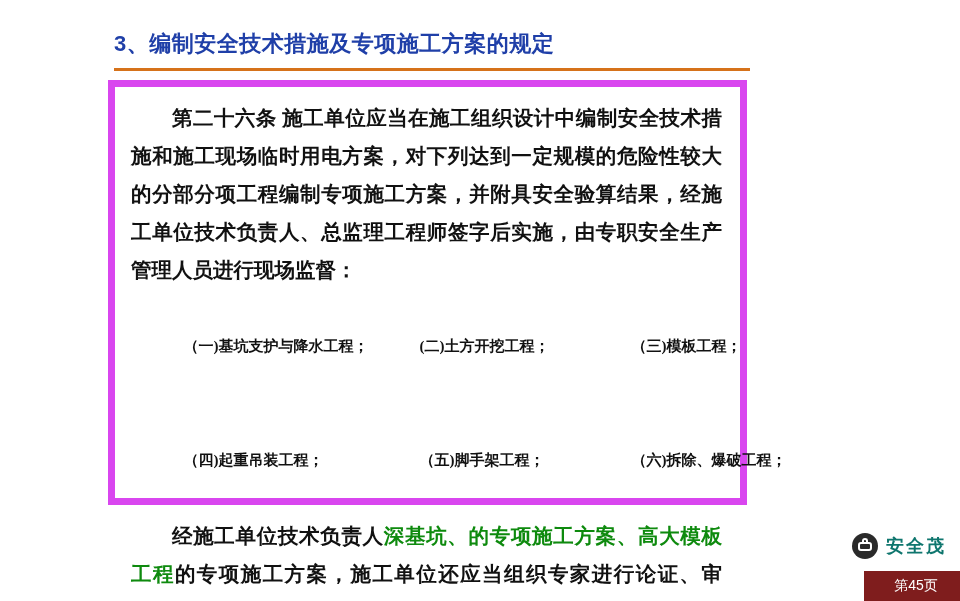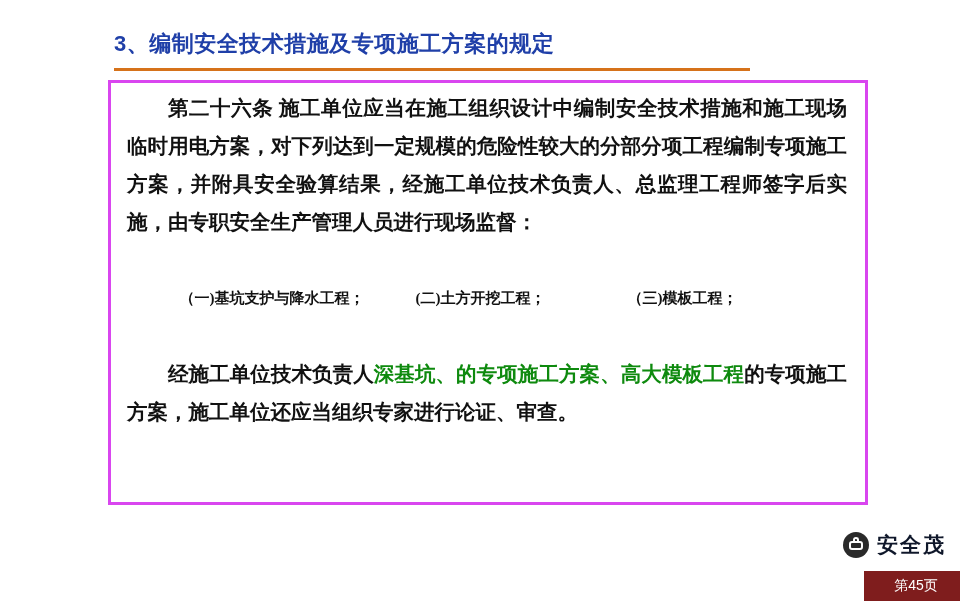--- a/index.html
+++ b/index.html
@@ -45,26 +45,26 @@
     top: 68px;
     width: 636px;
     height: 3px;
     background: #d6721a;
   }
   
   .body-box {
     position: absolute;
     left: 100px;
     top: 80px;
-    width: 760px;
+    width: 639px;
     height: 425px;
-    border: 3px solid #d946ef;
+    border: 7px solid #d946ef;
     box-sizing: border-box;
     background: #ffffff;
-    padding: 6px 18px 0 16px;
+    padding: 12px 18px 0 16px;
   }
   .para {
     font-size: 20.5px;
     line-height: 38px;
     color: #111111;
     text-align: justify;
     text-justify: inter-ideograph;
     margin: 0;
     font-weight: bold;
     font-family: "Liberation Serif", "DejaVu Serif", serif;
@@ -128,23 +128,23 @@
     content: "";
     position: absolute;
     left: 10px; top: 5px;
     width: 6px; height: 6px;
     border: 2px solid #ffffff;
     border-bottom: none;
     border-radius: 3px 3px 0 0;
     box-sizing: border-box;
   }
   .logo-text {
-    font-size: 21px;
+    font-size: 18px;
     font-weight: bold;
-    color: #0f172a;
+    color: #0f766e;
     letter-spacing: 2px;
     font-family: "Liberation Sans", "DejaVu Sans", sans-serif;
     text-align: center;
   }
   .col-a { display:inline-block; min-width: 236px; }
   .col-b { display:inline-block; min-width: 212px; }
 </style>
 </head>
 <body>
 
@@ -156,20 +156,23 @@
   <div class="title-rule"></div>
 
   <div class="body-box">
 
     <p class="para indent">第二十六条 施工单位应当在施工组织设计中编制安全技术措施和施工现场临时用电方案，对下列达到一定规模的危险性较大的分部分项工程编制专项施工方案，并附具安全验算结果，经施工单位技术负责人、总监理工程师签字后实施，由专职安全生产管理人员进行现场监督：</p>
 
     <p class="line">
       <span style="display:inline-block;width:30px;"></span><span class="col-a">（一)基坑支护与降水工程；</span><span class="col-b">(二)土方开挖工程；</span><span>（三)模板工程；</span>
     </p>
 
+    <p class="line">
+      <span style="display:inline-block;width:30px;"></span><span class="col-a">（四)起重吊装工程；</span><span class="col-b">（五)脚手架工程；</span><span>（六)拆除、爆破工程；</span>
+    </p>
 
 
     <p class="para indent"><span>经施工单位技术负责人</span><span class="hl-green">深基坑、的专项施工方案、高大模板工程</span><span>的专项施工方案，</span><span>施工单位还应当组织专家进行论证、审查。</span></p>
 
   </div>
 
   <div class="logo">
     <span class="logo-badge"></span>
     <span class="logo-text">安全茂</span>
   </div>

